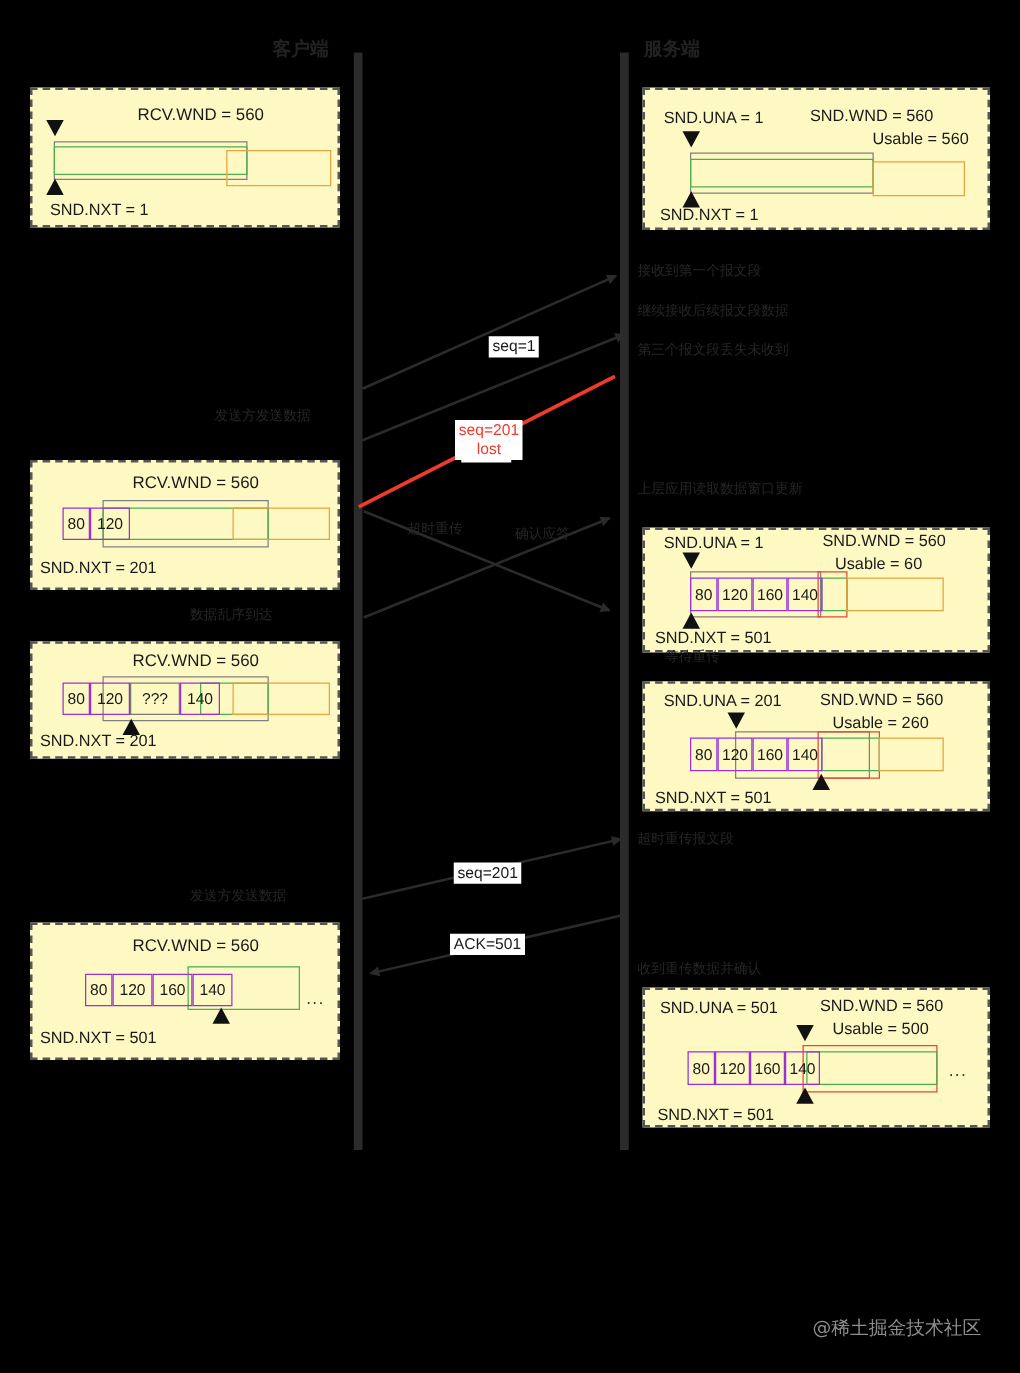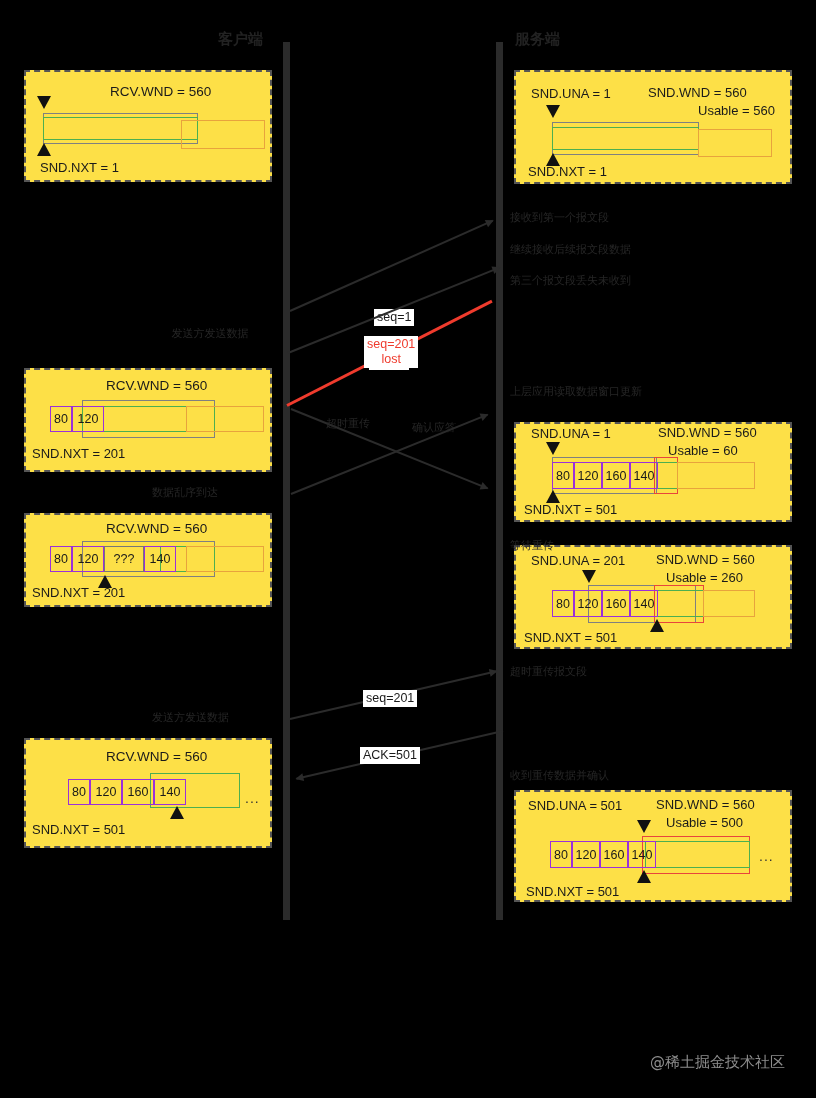--- a/index.html
+++ b/index.html
@@ -8,21 +8,21 @@
   .stage{position:absolute;inset:0;width:816px;height:1098px;}
 
   
   .lifeline{position:absolute;background:#2b2b2b;width:7px;}
 
   
   .dim{position:absolute;color:#262626;font-size:11px;white-space:nowrap;line-height:14px;}
   .dim.center{text-align:center;margin-top:13px;}
 
   
-  .panel{position:absolute;background:#fde047;border:2px dashed #555;box-sizing:border-box;}
+  .panel{position:absolute;background:#fef9c3;border:2px dashed #555;box-sizing:border-box;}
   .panel .lbl{position:absolute;color:#1a1a1a;font-size:13px;white-space:nowrap;}
   .panel .lbl.big{font-size:13.5px;}
   .panel .two{position:absolute;color:#1a1a1a;font-size:13px;text-align:center;line-height:17px;white-space:nowrap;}
 
   
   .bar{position:absolute;box-sizing:border-box;}
   .bar.grey{border:1px solid #808080;}
   .bar.green{border:1px solid #4caf50;}
   .bar.orange{border:1px solid #e8a33d;}
   .bar.red{border:1px solid #e8453c;}
@@ -169,21 +169,21 @@
     <div class="cell" style="left:56px;top:49px;width:28px;height:27px;">120</div>
     <div class="cell" style="left:84px;top:49px;width:28px;height:27px;">160</div>
     <div class="cell" style="left:112px;top:49px;width:28px;height:27px;">140</div>
     <div class="ell" style="left:243px;top:56px;">...</div>
     <div class="tri-d" style="left:121px;top:28px;"></div>
     <div class="tri-u" style="left:121px;top:78px;"></div>
     <div class="lbl" style="left:10px;top:92px;">SND.NXT = 501</div>
   </div>
 
   <div class="arrow" style="left:290px;top:310px;width:222px;transform:rotate(-24deg);"></div>
-  <div class="ptag" style="left:374px;top:269px;margin-top:40px;">seq=1</div>
+  <div class="ptag" style="left:391px;top:269px;">seq=1</div>
 
   <div class="arrow" style="left:288px;top:352px;width:228px;transform:rotate(-22deg);"></div>
   <div class="ptag" style="left:369px;top:309px;margin-top:44px;">seq81</div>
 
   <div class="arrow lost noarrow" style="left:287px;top:404px;width:230px;transform:rotate(-27deg);"></div>
   <div class="ptag red" style="left:364px;top:336px;">
     <div>seq=201</div>
     <div>lost</div>
   </div>
 
@@ -195,21 +195,21 @@
   <div class="arrow" style="left:290px;top:718px;width:212px;transform:rotate(-13deg);"></div>
   <div class="ptag" style="left:363px;top:690px;">seq=201</div>
 
   <div class="arrow" style="left:503px;top:730px;width:212px;transform:rotate(167deg);"></div>
   <div class="ptag" style="left:360px;top:747px;">ACK=501</div>
 
   <div class="dim" style="left:510px;top:210px;">接收到第一个报文段</div>
   <div class="dim" style="left:510px;top:242px;">继续接收后续报文段数据</div>
   <div class="dim" style="left:510px;top:273px;">第三个报文段丢失未收到</div>
   <div class="dim" style="left:510px;top:384px;">上层应用读取数据窗口更新</div>
-  <div class="dim" style="left:510px;top:519px;margin-top:19px;">等待重传</div>
+  <div class="dim" style="left:532px;top:519px;">等待重传</div>
   <div class="dim" style="left:510px;top:664px;">超时重传报文段</div>
   <div class="dim" style="left:510px;top:768px;">收到重传数据并确认</div>
 
   <div class="dim center" style="left:150px;top:312px;width:120px;line-height:17px;">发送方发送数据</div>
   <div class="dim" style="left:152px;top:485px;">数据乱序到达</div>
   <div class="dim" style="left:152px;top:710px;">发送方发送数据</div>
 
   <div class="wm" style="left:626px;top:1053px;margin-left:24px;">@稀土掘金技术社区</div>
 
 </div>

